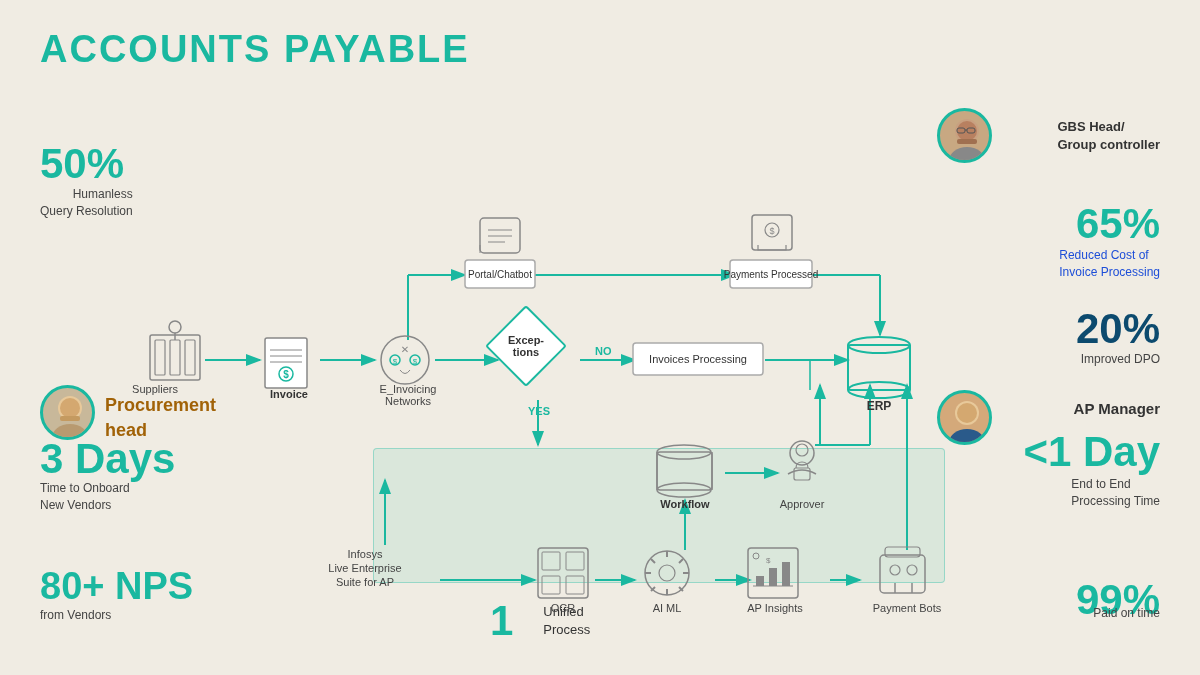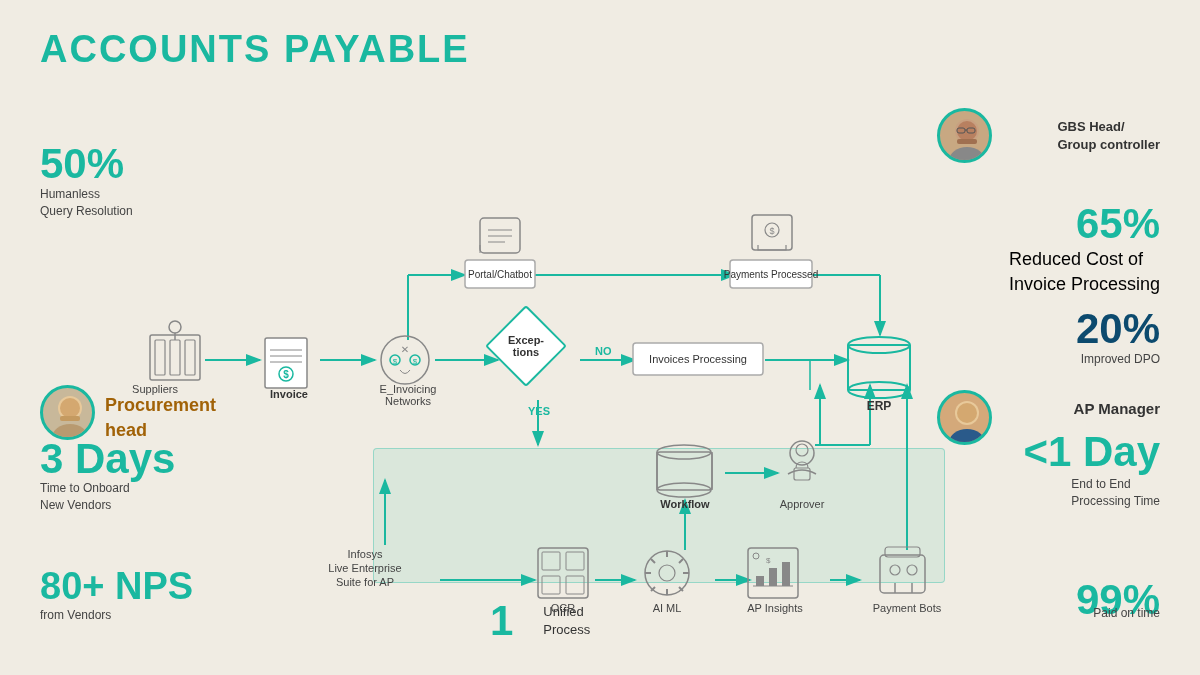--- a/index.html
+++ b/index.html
@@ -21,21 +21,21 @@
       color: #1ab8a0;
       letter-spacing: 2px;
     }
   </style>
 </head>
 <body>
 
 <div class="page-title">ACCOUNTS PAYABLE</div>
 
 <div style="position:absolute; top:140px; left:40px; font-size:42px; font-weight:900; color:#1ab8a0;">50%</div>
-<div style="position:absolute; top:186px; left:40px; font-size:12px; color:#444; line-height:1.4;">Humanless<br>Query Resolution</div>
+<div style="position:absolute; top:186px; left:40px; font-size:12px; color:#444; line-height:1.4;text-align:right;">Humanless<br>Query Resolution</div>
 
 <div style="position:absolute; top:385px; left:40px; width:55px; height:55px; border-radius:50%; border:3px solid #1ab8a0; overflow:hidden; background:#c8b89a;">
   <svg viewBox="0 0 55 55" width="55" height="55">
     <circle cx="27" cy="20" r="12" fill="#e8c99a"></circle>
     <ellipse cx="27" cy="50" rx="18" ry="14" fill="#b89a70"></ellipse>
     <circle cx="27" cy="20" r="10" fill="#d4a870"></circle>
     <rect x="17" y="28" width="20" height="5" rx="2" fill="#c49a60"></rect>
   </svg>
 </div>
 <div style="position:absolute; top:393px; left:105px; font-size:18px; font-weight:bold; color:#a16207; line-height:1.4;">Procurement<br>head</div>
@@ -54,21 +54,21 @@
     <rect x="17" y="28" width="20" height="5" rx="2" fill="#a07050"></rect>
 
     <rect x="17" y="17" width="8" height="5" rx="2" fill="none" stroke="#555" stroke-width="1"></rect>
     <rect x="27" y="17" width="8" height="5" rx="2" fill="none" stroke="#555" stroke-width="1"></rect>
     <line x1="25" y1="19" x2="27" y2="19" stroke="#555" stroke-width="1"></line>
   </svg>
 </div>
 <div style="position:absolute; top:118px; right:40px; font-size:13px; font-weight:bold; color:#333; line-height:1.4;">GBS Head/<br>Group controller</div>
 
 <div style="position:absolute; top:200px; right:40px; font-size:42px; font-weight:900; color:#1ab8a0;">65%</div>
-<div style="position:absolute; top:247px; right:40px; font-size:18px; color:#000000; line-height:1.4;">Reduced Cost of<br>Invoice Processing</div>
+<div style="position:absolute; top:247px; right:40px; font-size:12px; color:#1d4ed8; line-height:1.4;">Reduced Cost of<br>Invoice Processing</div>
 
 <div style="position:absolute; top:305px; right:40px; font-size:42px; font-weight:900; color:#0c4a6e;">20%</div>
 <div style="position:absolute; top:352px; right:40px; font-size:12px; color:#444;margin-left:23px;">Improved DPO</div>
 
 <div style="position:absolute; top:390px; right:208px; width:55px; height:55px; border-radius:50%; border:3px solid #1ab8a0; overflow:hidden; background:#d4a97a;">
   <svg viewBox="0 0 55 55" width="55" height="55">
     <circle cx="27" cy="20" r="12" fill="#e8c99a"></circle>
     <ellipse cx="27" cy="50" rx="18" ry="14" fill="#2a5a8a"></ellipse>
     <circle cx="27" cy="20" r="10" fill="#d4a870"></circle>
   </svg>

